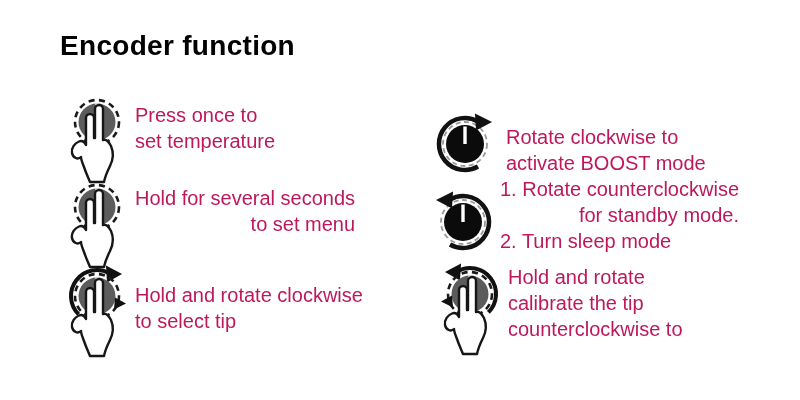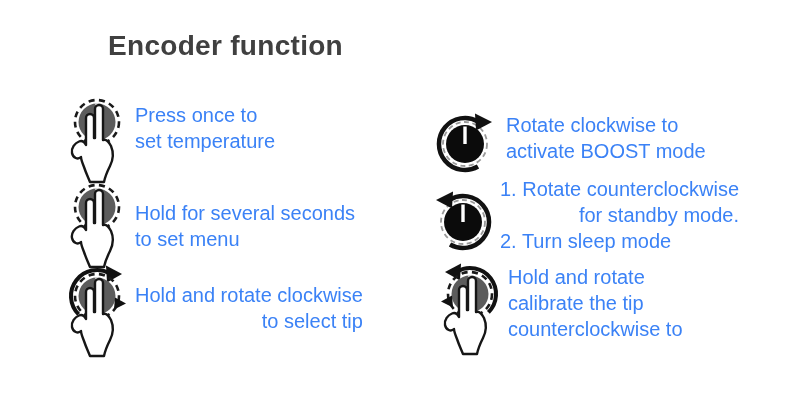--- a/index.html
+++ b/index.html
@@ -3,27 +3,27 @@
 <meta charset="utf-8">
 <style>
   html,body { margin:0; padding:0; }
   body {
     width:800px; height:400px; background:#ffffff;
     font-family:"Liberation Sans", sans-serif;
     position:relative; overflow:hidden; color:#161616;
   }
   .title {
     position:absolute; left:60px; top:30px;
-    font-size:28px; font-weight:bold; color:#404040; letter-spacing:0.3px;margin-left:48px;
+    font-size:28px; font-weight:bold; color:#000000; letter-spacing:0.3px;
   }
   .item { position:absolute; display:flex; align-items:flex-start; }
   .icon-box { flex:0 0 auto; }
   .lines {
     display:flex; flex-direction:column;
-    font-size:20px; line-height:26px; color:#3b82f6; white-space:nowrap;
+    font-size:20px; line-height:26px; color:#be185d; white-space:nowrap;
   }
   .indent { padding-left:17px;text-align:right; }
   svg { display:block; }
 </style>
 </head>
 <body>
 
 <div class="title">Encoder function</div>
 
 <div class="item" style="left:55px; top:88px;">
@@ -43,45 +43,45 @@
 
 <div class="item" style="left:55px; top:173px;">
   <div class="icon-box">
     <svg width="80" height="96" viewBox="0 0 80 96">
       <circle cx="42" cy="34" r="22" fill="none" stroke="#1a1a1a" stroke-width="2.6" stroke-dasharray="6 4.5"></circle>
       <circle cx="42" cy="34" r="18.5" fill="#5c5c5c"></circle>
       <line x1="42" y1="15.5" x2="42" y2="34" stroke="#ffffff" stroke-width="3.2"></line>
       <path d="M31,57 L31,30 A4,4 0 0 1 39,30 L39,50 L40,50 L40,21 A4,4 0 0 1 48,21 L48,52 C51,51 54,54 56,58 C59,65 58,72 55,78 C52,84 50,89 49,94 L35,94 C33,89 31,85 29,79 C27,74 26,71 26,69 C23,72 18,70 17,65 C16,60 20,55 24,53.5 C27,52 29.5,54 31,57 Z" fill="#ffffff" stroke="#161616" stroke-width="2.4" stroke-linejoin="round"></path>
     </svg>
   </div>
-  <div class="lines" style="margin-top:27px;">
+  <div class="lines" style="margin-top:12px;align-items:flex-end;">
     <span>Hold for several seconds</span>
     <span>to set menu</span>
   </div>
 </div>
 
-<div class="item" style="left:55px; top:262px;text-align:right;">
+<div class="item" style="left:55px; top:262px;">
   <div class="icon-box">
     <svg width="80" height="100" viewBox="0 0 80 100">
       <path d="M23.6,52.4 A26,26 0 0 1 55,11.5" fill="none" stroke="#111111" stroke-width="4"></path>
       <polygon points="51,3.5 67,12 52,20.5" fill="#111111"></polygon>
       <circle cx="42" cy="34" r="22" fill="none" stroke="#1a1a1a" stroke-width="2.6" stroke-dasharray="6 4.5"></circle>
       <circle cx="42" cy="34" r="18.5" fill="#5c5c5c"></circle>
       <line x1="42" y1="15.5" x2="42" y2="34" stroke="#ffffff" stroke-width="3.2"></line>
       <path d="M31,57 L31,30 A4,4 0 0 1 39,30 L39,50 L40,50 L40,21 A4,4 0 0 1 48,21 L48,52 C51,51 54,54 56,58 C59,65 58,72 55,78 C52,84 50,89 49,94 L35,94 C33,89 31,85 29,79 C27,74 26,71 26,69 C23,72 18,70 17,65 C16,60 20,55 24,53.5 C27,52 29.5,54 31,57 Z" fill="#ffffff" stroke="#161616" stroke-width="2.4" stroke-linejoin="round"></path>
       <polygon points="59,47.5 71,41.5 60,35.5" fill="#111111"></polygon>
     </svg>
   </div>
   <div class="lines" style="margin-top:20px;">
     <span>Hold and rotate clockwise</span>
     <span>to select tip</span>
   </div>
 </div>
 
-<div class="item" style="left:432px; top:104px;">
+<div class="item" style="left:432px; top:104px;align-items:flex-end;">
   <div class="icon-box" style="margin-right:4px;">
     <svg width="70" height="72" viewBox="0 0 70 72">
       <circle cx="33" cy="40" r="22" fill="none" stroke="#999999" stroke-width="1.8" stroke-dasharray="5 3.5"></circle>
       <circle cx="33" cy="40" r="19" fill="#0b0b0b"></circle>
       <line x1="33" y1="22.5" x2="33" y2="40" stroke="#ffffff" stroke-width="3.4"></line>
       <path d="M46,62.5 A26,26 0 1 1 46,17.5" fill="none" stroke="#111111" stroke-width="4.5"></path>
       <polygon points="43,9.5 60,18 44,26.5" fill="#111111"></polygon>
     </svg>
   </div>
   <div class="lines" style="margin-top:8px;">

